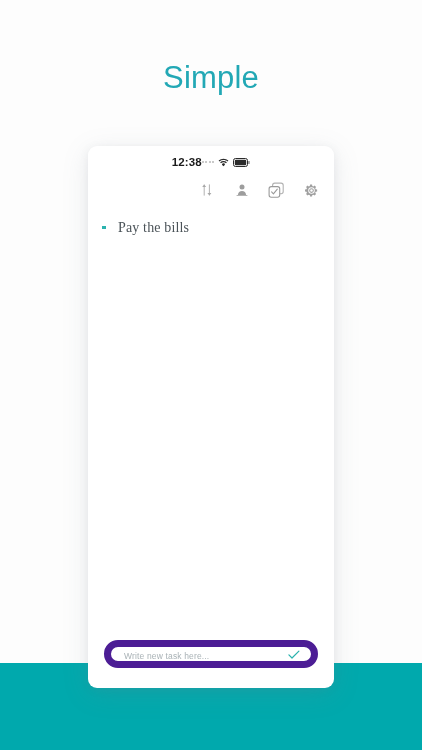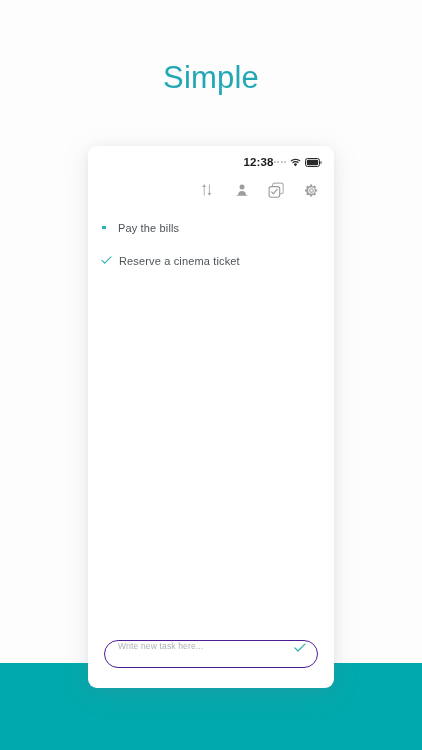--- a/index.html
+++ b/index.html
@@ -64,21 +64,21 @@
 
   
   #status-bar {
     position: absolute;
     left: 0;
     top: 0;
     width: 246px;
     height: 32px;
     display: flex;
     align-items: center;
-    justify-content: flex-end;
+    justify-content: center;
     padding: 0 12px;
     box-sizing: border-box;
   }
   #status-time {
     font-size: 11.5px;
     font-weight: 700;
     color: #1a1a1a;
     letter-spacing: 0.1px;
   }
   #status-right {
@@ -146,45 +146,46 @@
     align-items: center;
     justify-content: flex-start;
   }
   .bullet-sq {
     width: 3.5px;
     height: 3.5px;
     background: #2bb3ae;
     display: block;
   }
   .task-text {
-    font-size: 11px;
+    font-size: 14px;
     color: #4b5358;
     letter-spacing: 0.15px;
     line-height: 12px;
     white-space: nowrap;
+    font-family: Liberation Serif, serif;
   }
   .task-row.done .task-marker { margin-left: -1px; }
   .task-row.done .task-text { padding-left: 2px; }
 
   
   #new-task-bar {
     position: absolute;
     left: 0;
     bottom: 20px;
     width: 246px;
     display: flex;
     justify-content: center;
   }
   #new-task-field {
     width: 214px;
     height: 28px;
-    border: 1px solid #4c1d95;
+    border: 7px solid #4c1d95;
     border-radius: 15px;
     display: flex;
-    align-items: flex-start;
+    align-items: flex-end;
     box-sizing: border-box;
     padding: 0 11px 0 13px;
     background: #ffffff;
   }
   #new-task-placeholder {
     flex: 1;
     font-size: 8.5px;
     color: #a9b2b6;
     letter-spacing: 0.15px;
   }
@@ -285,28 +286,20 @@
 
     <div class="task-row">
       <span class="task-marker">
         <span class="bullet-sq"></span>
       </span>
       <span class="task-text">Pay the bills</span>
     </div>
 
 
 
-    <div class="task-row done">
-      <span class="task-marker">
-        <svg width="11" height="9" viewBox="0 0 11 9" aria-hidden="true">
-          <path d="M0.9 4.4 3.7 7.2 10.0 0.9" fill="none" stroke="#2bb3ae" stroke-width="1.1" stroke-linecap="round" stroke-linejoin="round"></path>
-        </svg>
-      </span>
-      <span class="task-text">Reserve a cinema ticket</span>
-    </div>
 
   </div>
 
   <div id="new-task-bar">
     <div id="new-task-field">
       <span id="new-task-placeholder">Write new task here...</span>
       <span id="new-task-confirm">
         <svg width="12" height="10" viewBox="0 0 12 10" aria-hidden="true">
           <path d="M0.9 4.9 4.0 8.0 10.9 1.1" fill="none" stroke="#2bb3ae" stroke-width="1.2" stroke-linecap="round" stroke-linejoin="round"></path>
         </svg>

